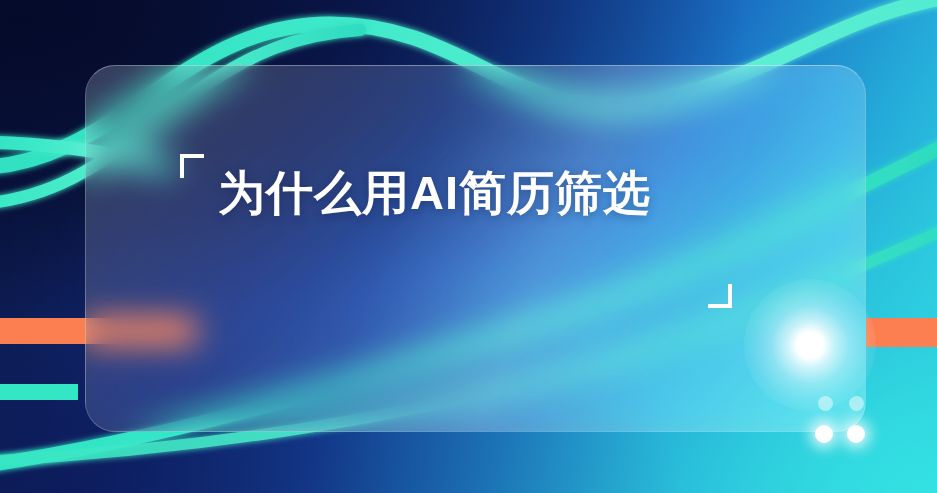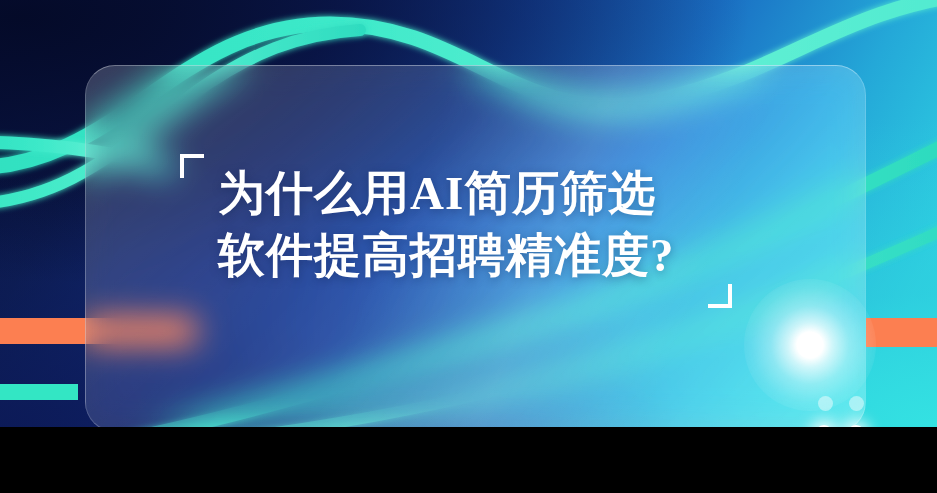--- a/index.html
+++ b/index.html
@@ -3,23 +3,23 @@
 <meta charset="utf-8">
 <style>
   html, body {
     margin: 0;
     padding: 0;
     background: #000;
   }
   #banner {
     position: relative;
     width: 937px;
-    height: 427px;
+    height: 493px;
     overflow: hidden;
-    font-family: Liberation Serif, serif;
+    font-family: Liberation Sans, sans-serif;
   }
 
   
   .bg-base {
     position: absolute;
     inset: 0;
     background:
       linear-gradient(118deg,
         #060f38 0%,
         #0b1745 14%,
@@ -238,21 +238,20 @@
 
   <div class="glass-card">
     <div class="card-sheen"></div>
   </div>
 
   <div class="title-block">
     <span class="bracket open"></span>
     <span class="bracket close"></span>
     <div class="title-lines">
       <span class="title-line">为什么用AI简历筛选</span>
-      <span class="title-line">软件提高招聘精准度?</span>
     </div>
   </div>
 
   <div class="orb-glow"></div>
 
   <div class="dot dim    d1"></div>
   <div class="dot dim    d2"></div>
   <div class="dot bright d3"></div>
   <div class="dot bright d4"></div>
 

